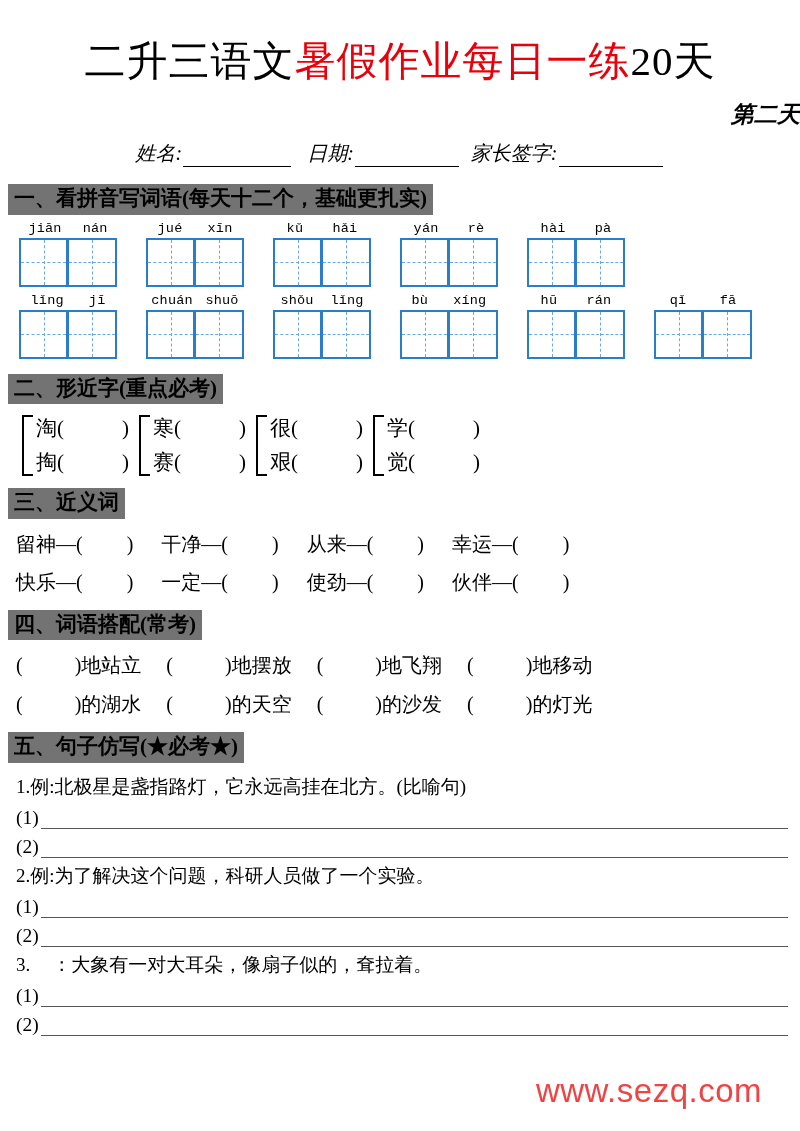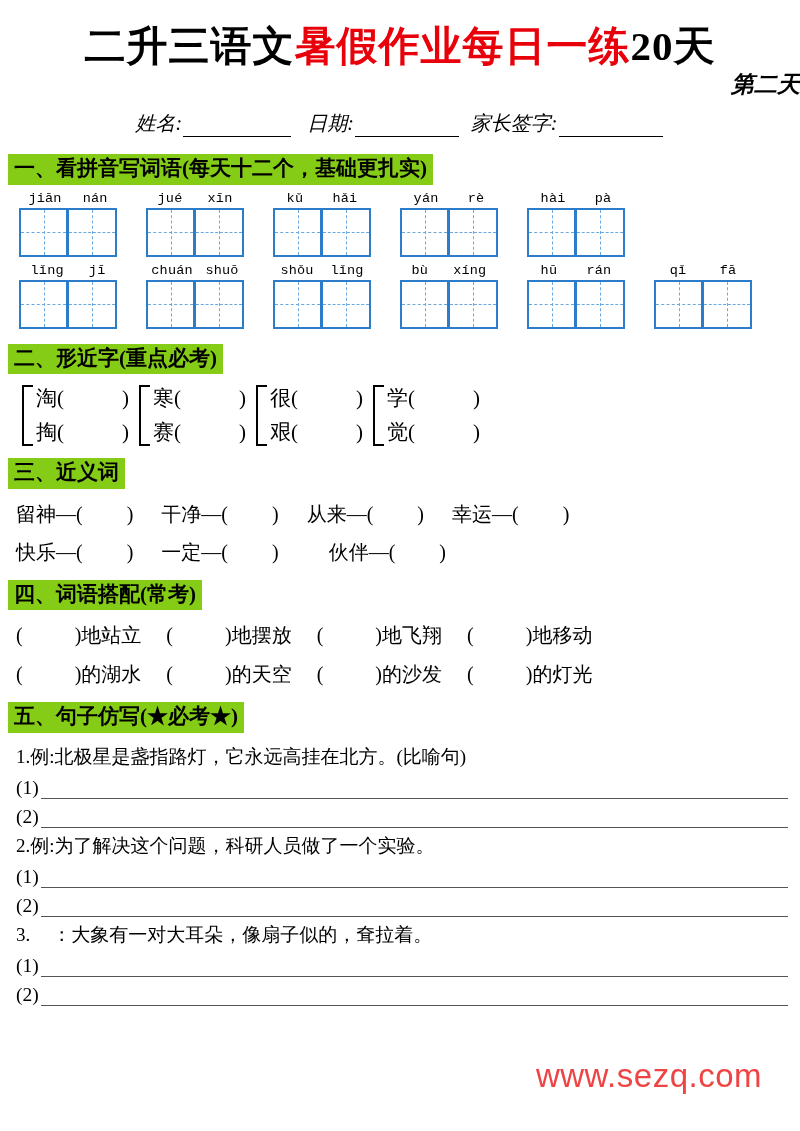--- a/index.html
+++ b/index.html
@@ -5,22 +5,22 @@
   html,body{margin:0;padding:0;}
   body{
     width:800px;height:1131px;background:#ffffff;
     font-family:"Liberation Serif","DejaVu Serif",serif;
     color:#000;overflow:hidden;position:relative;
   }
   .page{position:relative;width:800px;height:1131px;box-sizing:border-box;}
 
   
   .title{
-    text-align:center;font-size:41px;font-weight:bold;letter-spacing:1px;
-    line-height:1.0;margin:0;padding:26px 0 0 0;white-space:nowrap;
+    text-align:center;font-size:41px;font-weight:normal;letter-spacing:1px;
+    line-height:1.0;margin:15px;padding:26px 0 0 0;white-space:nowrap;
   }
   .title .red{color:#e8000a;}
   .subtitle{
     text-align:right;font-size:23px;font-weight:bold;
     margin:0;padding:6px 0 0 0;line-height:1.0;font-style:italic;
   }
 
   
   .inforow{
     display:flex;align-items:flex-end;justify-content:center;
@@ -29,21 +29,21 @@
   .inforow .lbl{white-space:nowrap;}
   .inforow .blank{
     border-bottom:1.6px solid #000;display:inline-block;
     height:20px;margin:0 2px 0 1px;
   }
   .b1{width:108px;} .b2{width:104px;} .b3{width:104px;}
   .gapA{width:14px;} .gapB{width:10px;}
 
   
   .shead{
-    display:inline-block;background:#84cc16;color:#000;
+    display:inline-block;background:#737373;color:#000;
     font-size:21px;font-weight:bold;line-height:1.32;
     padding:1px 6px 2px 6px;margin:9px 0 6px 8px;white-space:nowrap;
   }
 
   
   .gridrow{display:flex;padding:0 10px 0 18px;margin-bottom:6px;}
   .gcell{display:flex;flex-direction:column;align-items:center;margin-right:27px;}
   .gcell:last-child{margin-right:0;}
   .py{
     display:flex;width:100px;justify-content:space-around;
@@ -287,20 +287,21 @@
     <div class="syn"><span>从来—(</span><span class="gap"></span><span>)</span></div>
     <span class="syn-sp"></span>
     <div class="syn"><span>幸运—(</span><span class="gap"></span><span>)</span></div>
   </div>
 
   <div class="synrow">
     <div class="syn"><span>快乐—(</span><span class="gap"></span><span>)</span></div>
     <span class="syn-sp"></span>
     <div class="syn"><span>一定—(</span><span class="gap"></span><span>)</span></div>
     <span class="syn-sp"></span>
+    <div class="syn"><span>使劲—(</span><span class="gap"></span><span>)</span></div>
     <span class="syn-sp"></span>
     <div class="syn"><span>伙伴—(</span><span class="gap"></span><span>)</span></div>
   </div>
 
   
   <div class="shead">四、词语搭配(常考)</div>
 
   <div class="colrow">
     <div class="col"><span>(</span><span class="gap"></span><span>)</span><span>地站立</span></div>
     <span class="col-sp"></span>

